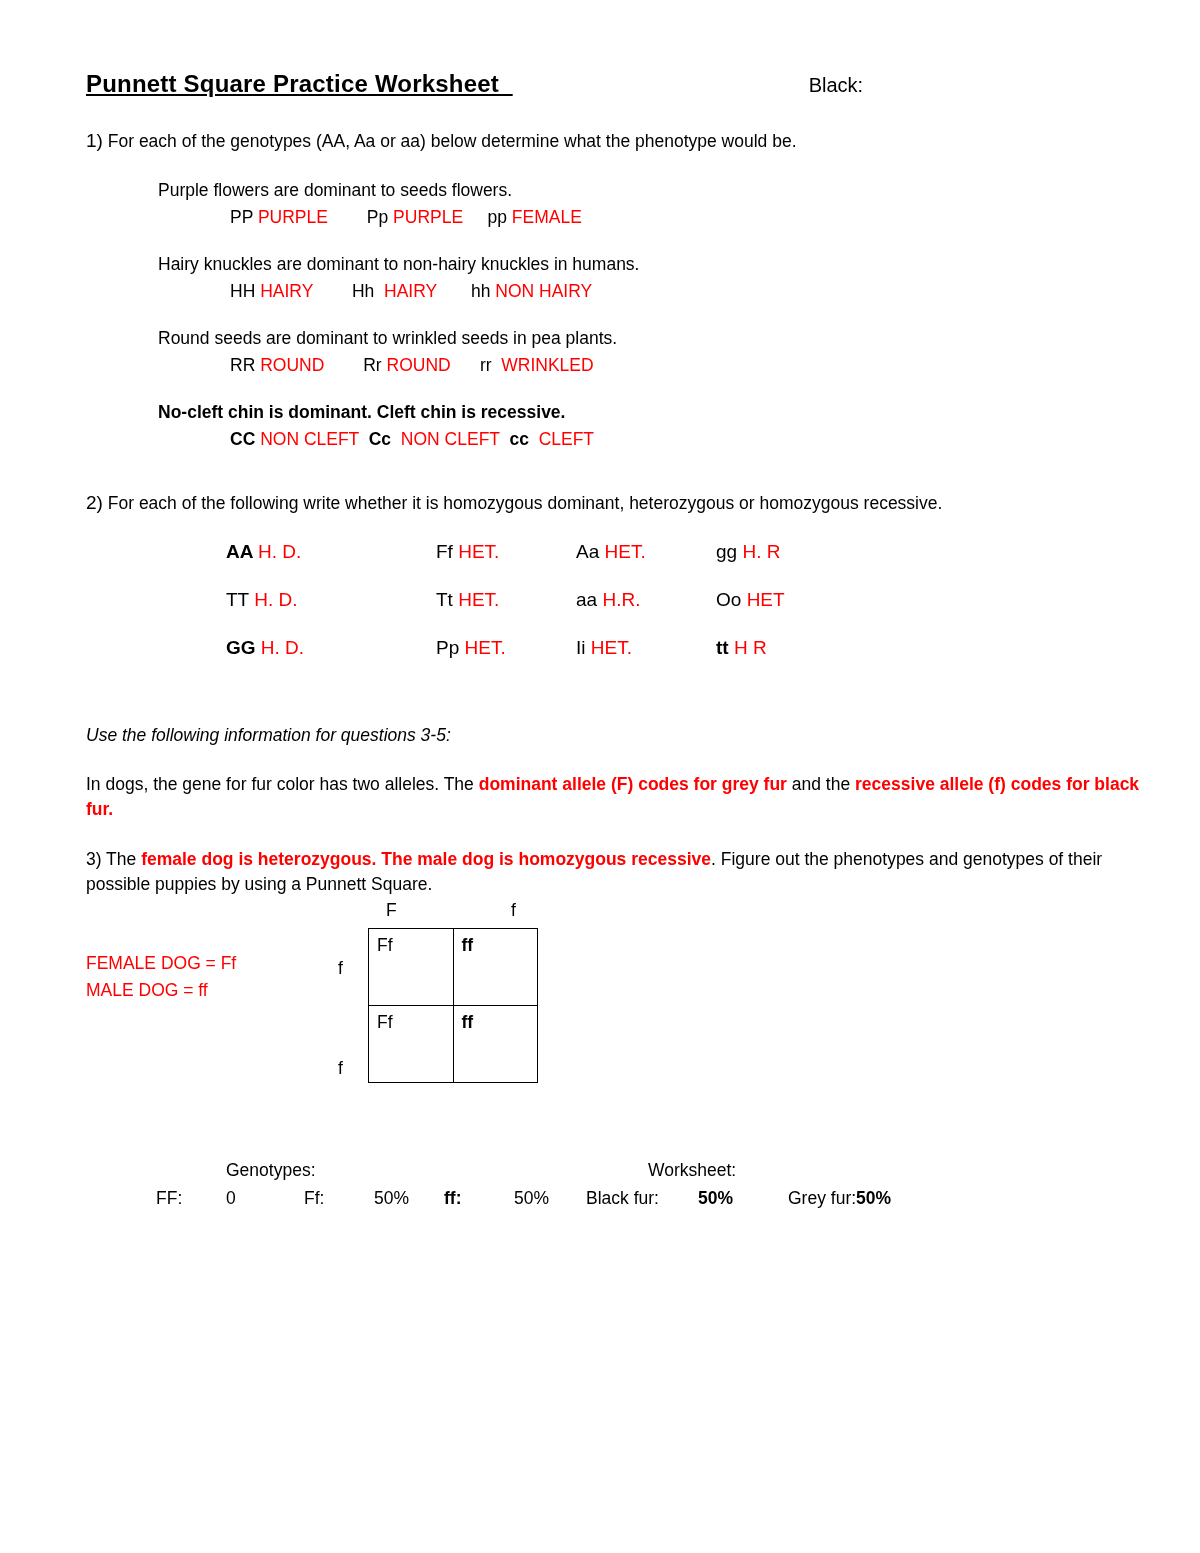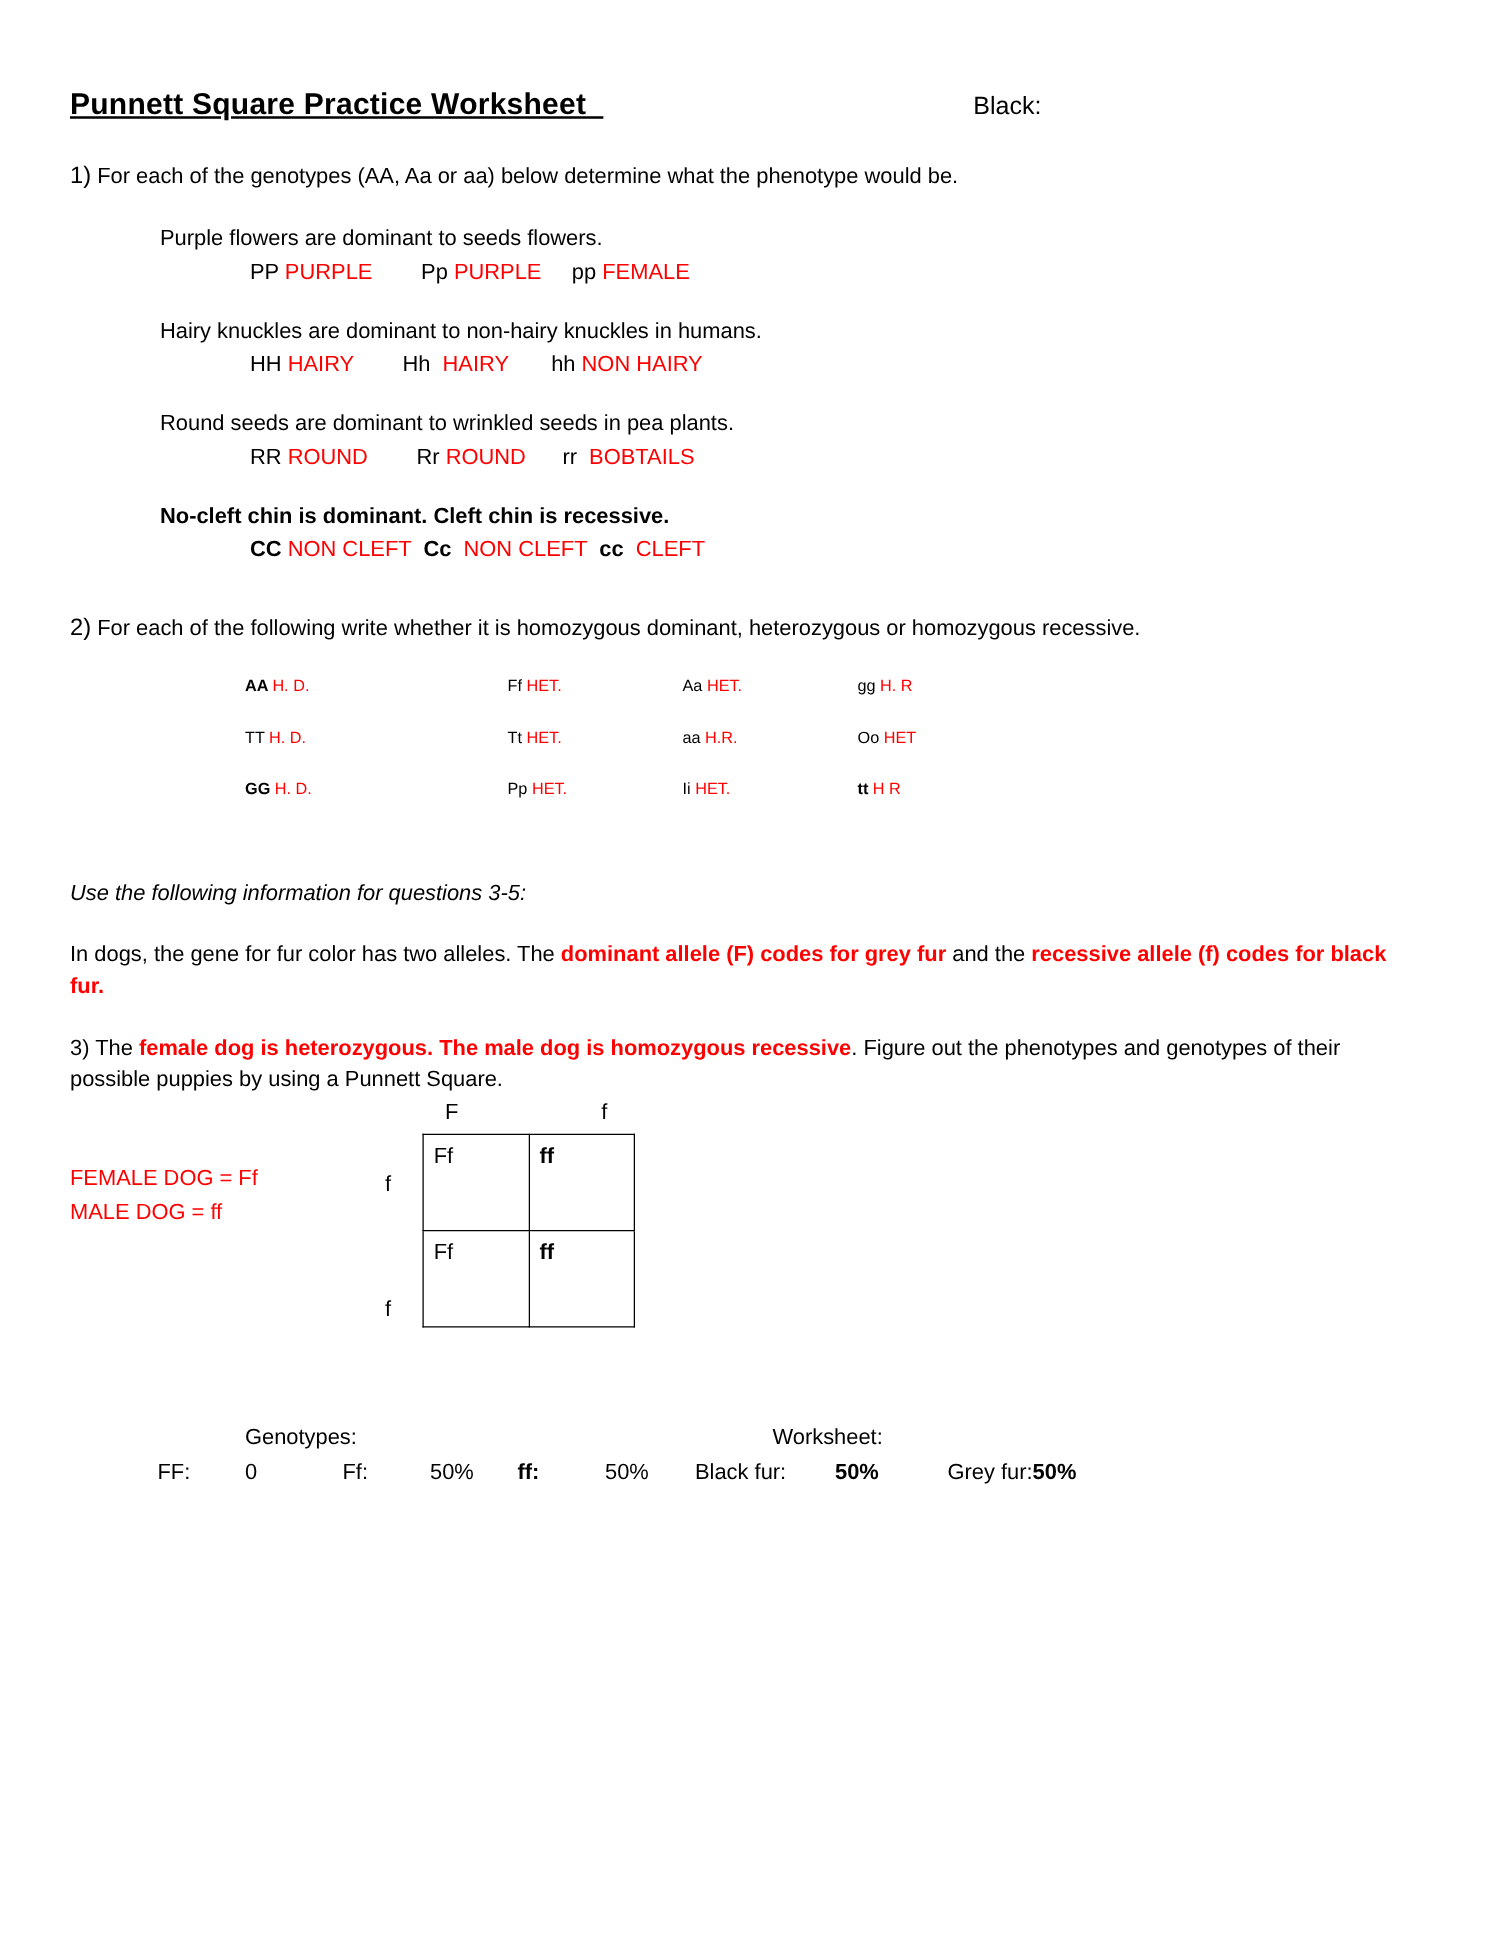--- a/index.html
+++ b/index.html
@@ -17,21 +17,21 @@
   }
   .page {
     position: relative;
     width: 1200px;
     height: 1553px;
     padding: 0;
     box-sizing: border-box;
   }
   .content {
     position: absolute;
-    left: 56px;
+    left: 86px;
     top: 70px;
     width: 1060px;
   }
 
   
   .header-row {
     display: flex;
     align-items: baseline;
     justify-content: flex-start;
   }
@@ -79,21 +79,21 @@
   }
 
   
   .q2-table {
     margin-top: 26px;
     margin-left: 140px;
     border-collapse: collapse;
   }
   .q2-table td {
     padding: 0 0 26px 0;
-    font-size: 13px;
+    font-size: 19px;
     white-space: pre;
   }
   .q2-c1 { width: 210px; }
   .q2-c2 { width: 140px; }
   .q2-c3 { width: 140px; }
   .q2-c4 { width: 140px; }
 
   .italic-note {
     margin-top: 40px;
     font-style: italic;
@@ -210,21 +210,21 @@
       </div>
 
       <div class="sub-block">
         <div class="prompt-line">Hairy knuckles are dominant to non-hairy knuckles in humans.</div>
         <div class="answer-line"><span>HH </span><span class="red">HAIRY</span><span>        </span><span>Hh  </span><span class="red">HAIRY</span><span>       </span><span>hh </span><span class="red">NON HAIRY</span></div>
       </div>
 
 
       <div class="sub-block">
         <div class="prompt-line">Round seeds are dominant to wrinkled seeds in pea plants.</div>
-        <div class="answer-line"><span>RR </span><span class="red">ROUND</span><span>        </span><span>Rr </span><span class="red">ROUND</span><span>      </span><span>rr  </span><span class="red">BOBTAILS</span></div>
+        <div class="answer-line"><span>RR </span><span class="red">ROUND</span><span>        </span><span>Rr </span><span class="red">ROUND</span><span>      </span><span>rr  </span><span class="red">WRINKLED</span></div>
       </div>
 
       <div class="sub-block">
         <div class="prompt-line bold">No-cleft chin is dominant. Cleft chin is recessive.</div>
         <div class="answer-line"><span class="bold">CC </span><span class="red">NON CLEFT</span><span>  </span><span class="bold">Cc  </span><span class="red">NON CLEFT</span><span>  </span><span class="bold">cc  </span><span class="red">CLEFT</span></div>
       </div>
 
     </div>
 
     <div class="q" style="margin-top:40px">

